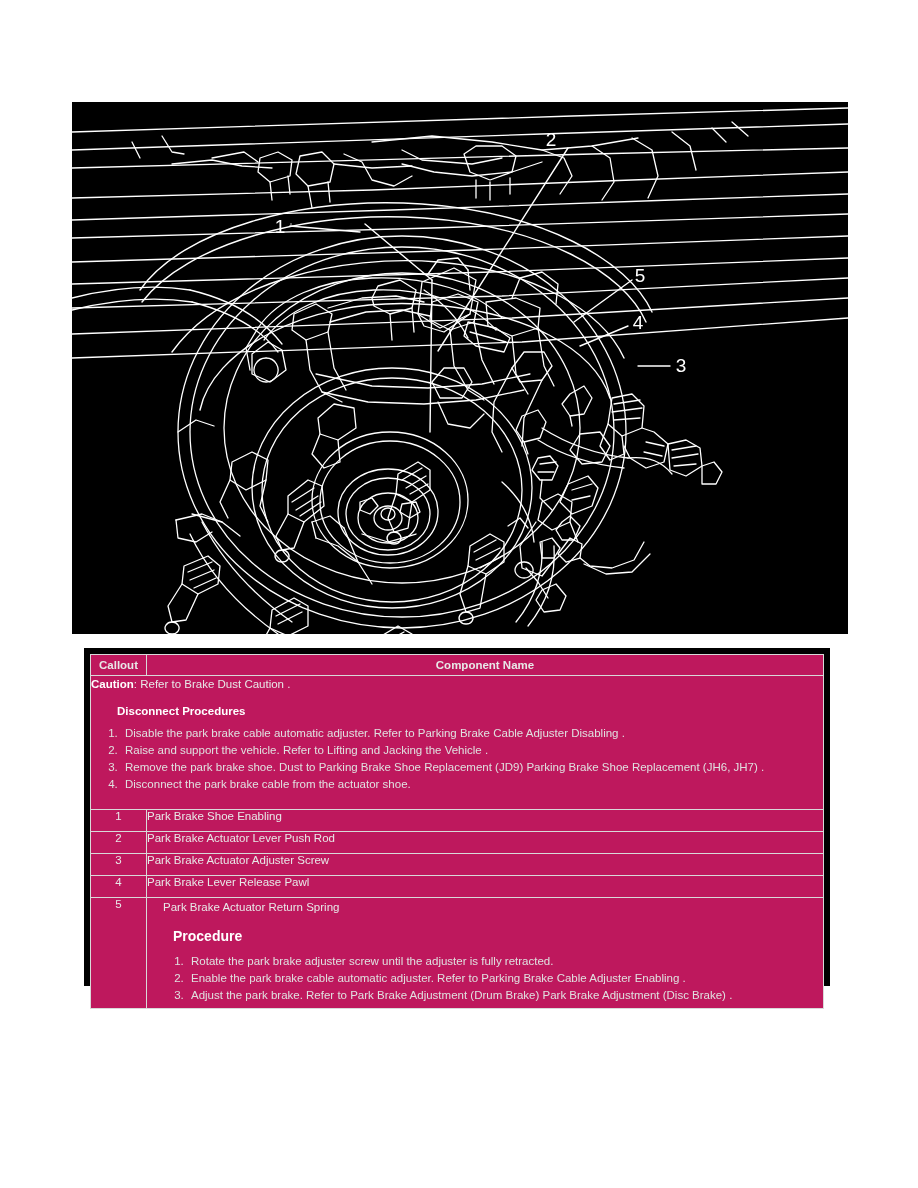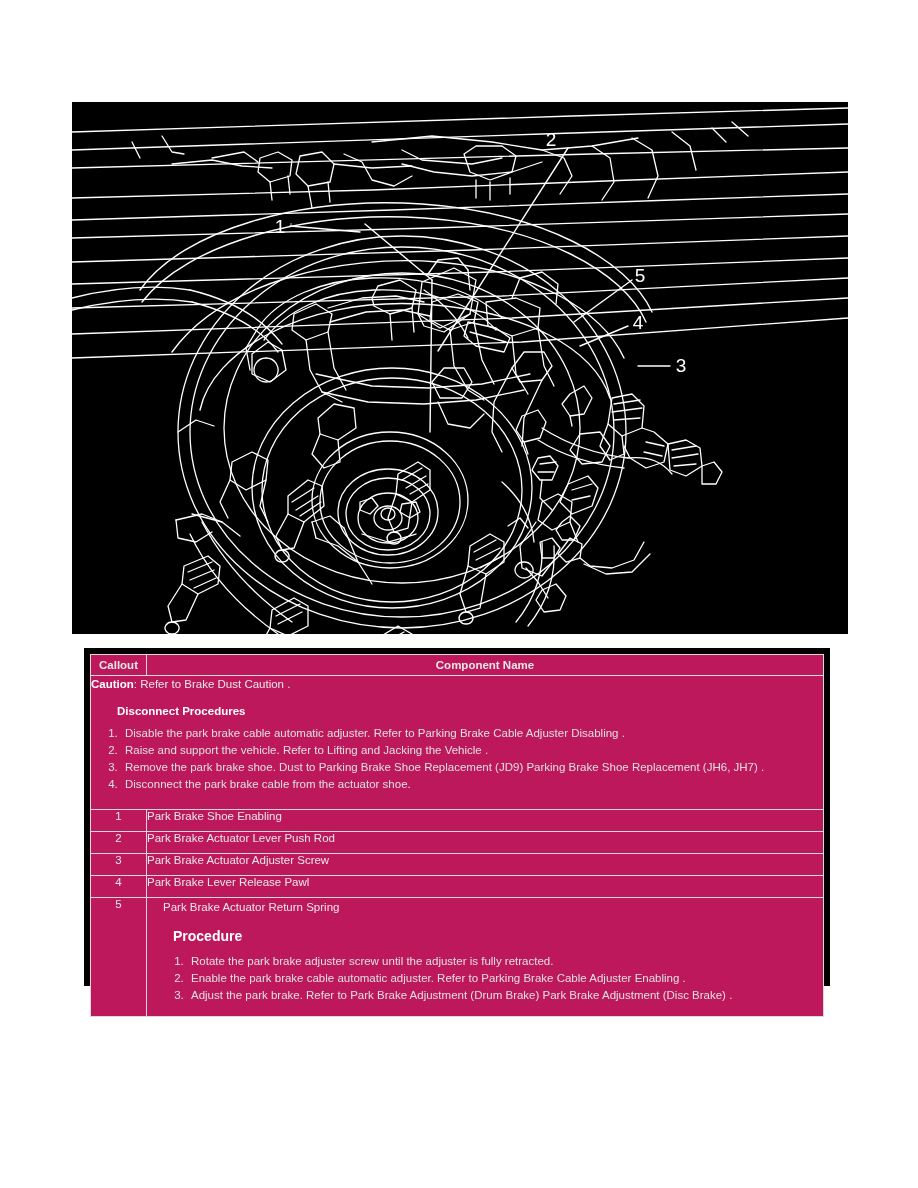--- a/index.html
+++ b/index.html
@@ -141,21 +141,21 @@
     padding-left: 16px;
   }
   .proc-heading {
     font-weight: bold;
     color: #ffffff;
     margin: 13px 0 9px 26px;
     font-size: 14px;
   }
   ol.proc-steps {
     margin: 0 0 0 22px;
-    padding: 0 0 12px 18px;
+    padding: 0 0 4px 18px;
   }
   ol.proc-steps li {
     margin: 0 0 1px 0;
     line-height: 16px;
     font-size: 11.5px;
     color: #e0e0e0;
     padding-left: 4px;
   }
 </style>
 </head>

